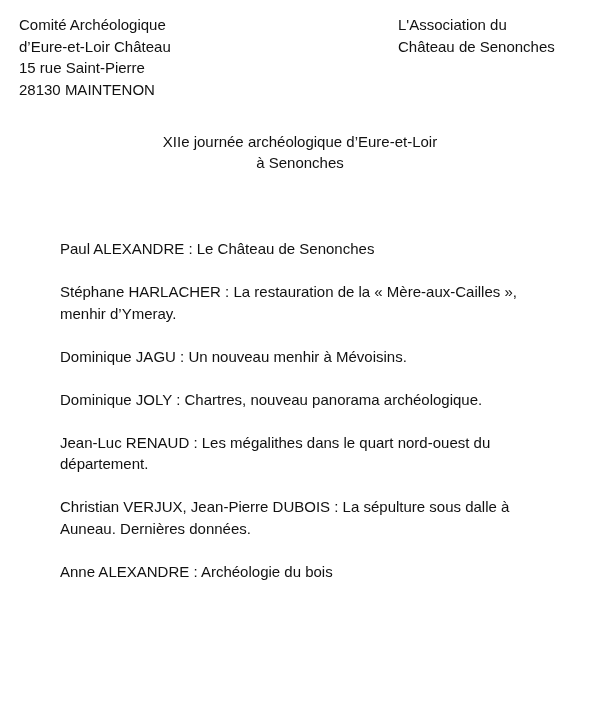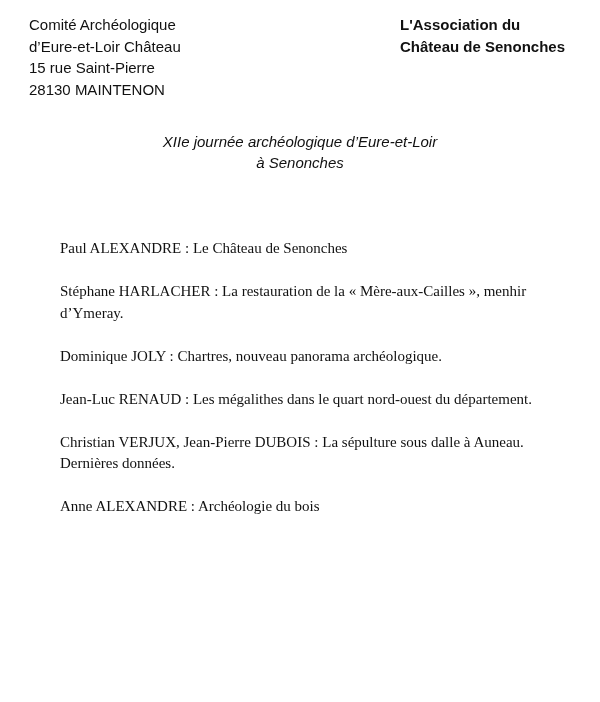--- a/index.html
+++ b/index.html
@@ -13,42 +13,39 @@
       position: relative;
       overflow: hidden;
       font-family: "Liberation Sans", "DejaVu Sans", sans-serif;
       font-size: 15px;
       color: #111111;
     }
     .addr {
       position: absolute;
       top: 14px;
       line-height: 21.5px;
-      margin-left: 10px;
     }
     .addr-left { left: 19px; }
-    .addr-right { left: 390px; font-weight: bold; }
+    .addr-right { left: 398px; }
     .addr div { white-space: nowrap; }
 
     .title-block {
       position: absolute;
       top: 131px;
       left: 0;
       width: 600px;
       text-align: center;
       line-height: 21px;
-      font-style: italic;
     }
 
     .talks {
       position: absolute;
       top: 238px;
       left: 60px;
       width: 500px;
-      font-family: Liberation Serif, serif;
     }
     .talk {
       line-height: 21.5px;
       margin: 0 0 21.5px 0;
       white-space: normal;
     }
   </style>
 </head>
 <body>
 
@@ -65,17 +62,18 @@
 </div>
 
 <div class="title-block">
   <div>XIIe journée archéologique d’Eure-et-Loir</div>
   <div>à Senonches</div>
 </div>
 
 <div class="talks">
   <div class="talk"><span>Paul ALEXANDRE</span><span> : </span><span>Le Château de Senonches</span></div>
   <div class="talk"><span>Stéphane HARLACHER</span><span> : </span><span>La restauration de la « Mère-aux-Cailles », menhir d’Ymeray.</span></div>
+  <div class="talk"><span>Dominique JAGU</span><span> : </span><span>Un nouveau menhir à Mévoisins.</span></div>
   <div class="talk"><span>Dominique JOLY</span><span> : </span><span>Chartres, nouveau panorama archéologique.</span></div>
   <div class="talk"><span>Jean-Luc RENAUD</span><span> : </span><span>Les mégalithes dans le quart nord-ouest du département.</span></div>
   <div class="talk"><span>Christian VERJUX, Jean-Pierre DUBOIS</span><span> : </span><span>La sépulture sous dalle à Auneau. Dernières données.</span></div>
   <div class="talk"><span>Anne ALEXANDRE</span><span> : </span><span>Archéologie du bois</span></div>
 </div>
 
 </body></html>

